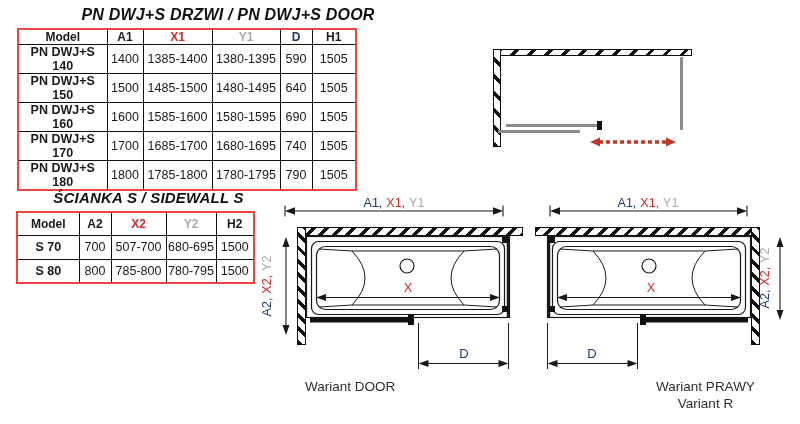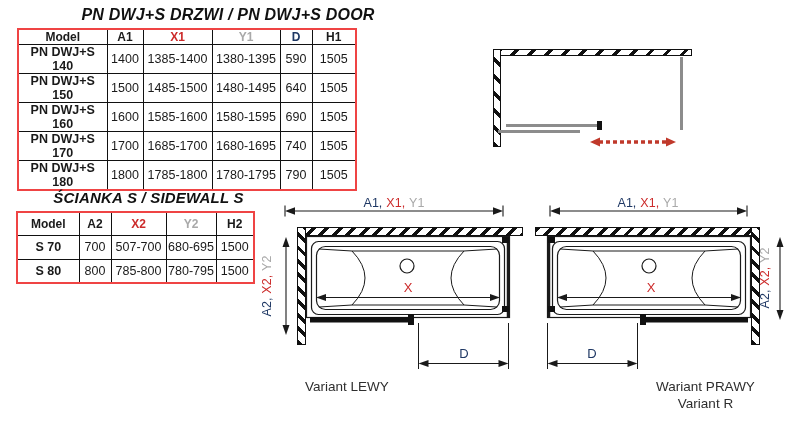--- a/index.html
+++ b/index.html
@@ -213,21 +213,21 @@
       <g stroke="#1a1a1a" stroke-width="1">
         <line x1="162.5" y1="131" x2="162.5" y2="177"></line>
         <line x1="252.5" y1="131" x2="252.5" y2="177"></line>
         <line x1="170" y1="171.5" x2="245" y2="171.5"></line>
         <polygon points="162.5,171.5 172.5,168 172.5,175" fill="#1a1a1a" stroke="none"></polygon>
         <polygon points="252.5,171.5 242.5,168 242.5,175" fill="#1a1a1a" stroke="none"></polygon>
       </g>
       <text class="dlabel" x="208" y="166" text-anchor="middle">D</text>
     </svg>
     <div class="abs caption" style="left:49px; top:186px;">
-      <div>Variant LEWY</div>
+      <div>Wariant DOOR</div>
     </div>
   </div>
 
   <div class="abs" style="left:528px; top:192px; width:272px; height:230px;">
     <div class="abs hatch-h" style="left:7px; top:35px; width:225px; height:9px;"></div>
     <div class="abs hatch-v" style="left:223px; top:35px; width:9px; height:118px;"></div>
     <svg class="abs" style="left:0; top:0;" width="272" height="230" viewBox="0 0 272 230">
 
       <g stroke="#1a1a1a" stroke-width="1.1">
         <line x1="22" y1="13.5" x2="22" y2="24.5"></line>

